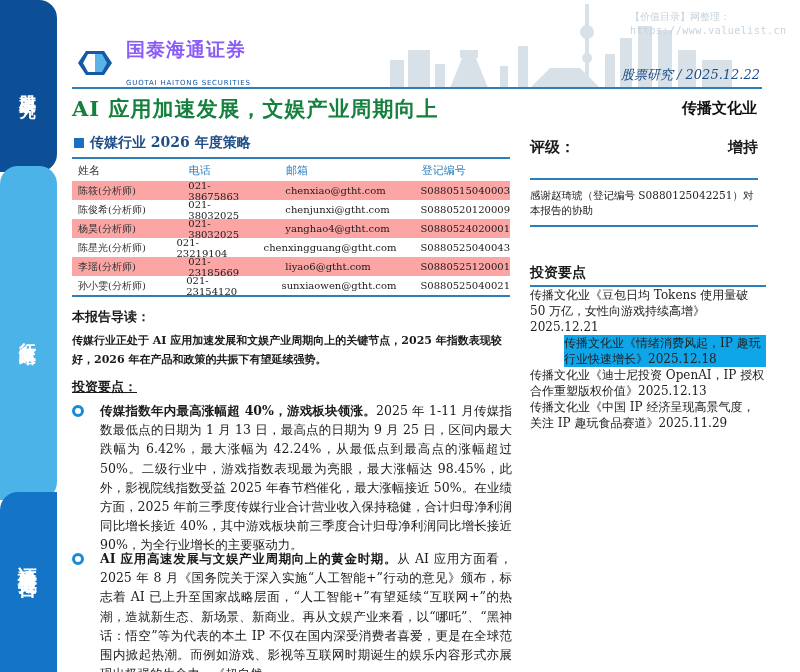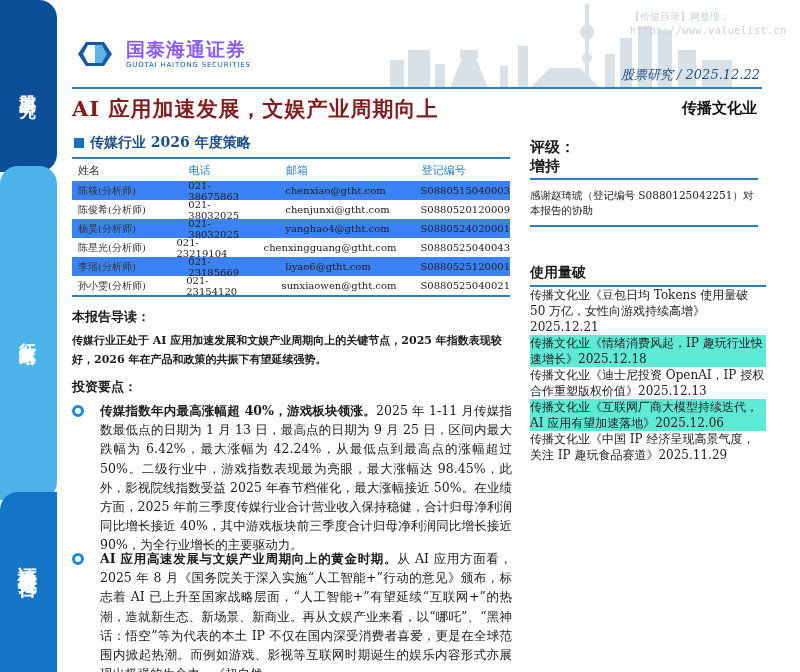--- a/index.html
+++ b/index.html
@@ -15,60 +15,60 @@
   .tab2 { top: 166px; height: 334px; background: #4bb3e8; border-radius: 18px 18px 18px 0; }
   .tab2 .vtext { font-size: 17px; }
   .tab3 { top: 492px; height: 180px; background: #1475c7; border-radius: 18px 0 0 0; align-items: flex-start; padding-top: 60px; }
   .tab3 .vtext { font-size: 19px; }
 
   
   .logo { position: absolute; left: 72px; top: 38px; display: flex; align-items: center; }
   .logo-mark { width: 46px; height: 28px; position: relative; }
   .logo-text { margin-left: 8px; }
   .logo-cn { font-family: "DejaVu Sans", sans-serif; font-weight: bold; color: #8b5cf6; font-size: 19px; letter-spacing: 1px; line-height: 22px; }
-  .logo-en { font-family: "DejaVu Sans", sans-serif; color: #1558a6; font-size: 7px; letter-spacing: 0.8px; margin-top: 1px; }
+  .logo-en { font-family: "DejaVu Sans", sans-serif; color: #1558a6; font-size: 7px; letter-spacing: 0.8px; margin-top: 19px; }
 
   .skyline { position: absolute; left: 380px; top: 0; width: 400px; height: 88px; overflow: hidden; opacity: 0.55; }
   .watermark { position: absolute; left: 630px; top: 10px; color: #c9d3dc; font-size: 10px; line-height: 14px; font-family: "DejaVu Sans", sans-serif; }
   .watermark .url { font-family: "DejaVu Sans Mono", monospace; letter-spacing: 0.5px; }
 
   .hdr-right { position: absolute; right: 40px; top: 66px; font-size: 13px; color: #1f4e86; font-style: italic; font-family: "DejaVu Serif", serif; }
   .hdr-rule { position: absolute; left: 72px; top: 87px; width: 690px; height: 2px; background: #2c7fb8; }
 
-  .title { position: absolute; left: 72px; top: 95px; font-size: 21px; font-weight: bold; color: #7f1d1d; letter-spacing: 1px; }
+  .title { position: absolute; left: 72px; top: 95px; font-size: 21px; font-weight: bold; color: #15803d; letter-spacing: 1px; }
   .industry { position: absolute; right: 43px; top: 99px; font-size: 15px; font-weight: bold; color: #111; }
 
   .subtitle { position: absolute; left: 74px; top: 134px; font-size: 14px; color: #1f4e86; display: flex; align-items: center; font-weight: bold; }
   .subtitle .sq { width: 10px; height: 10px; background: #1b6fc0; margin-right: 6px; display: inline-block; }
 
   
   .atable { position: absolute; left: 72px; top: 157px; width: 438px; border-top: 2px solid #2c7fb8; border-bottom: 2px solid #2c7fb8; font-size: 10px; }
   .arow { display: flex; height: 19px; align-items: center; gap: 24px; }
   .arow.head { color: #2a7fc0; font-size: 11px; height: 22px; }
-  .arow.stripe { background: #3b82f6; }
+  .arow.stripe { background: #fca5a5; }
   .c1 { width: 110px; padding-left: 6px; }
   .c2 { width: 88px; }
   .c3 { width: 134px; }
   .c4 { width: 106px; }
   .arow .c1 { color: #333; }
 
   
-  .rating { position: absolute; left: 530px; top: 138px; width: 228px; display: flex; justify-content: space-between; font-size: 15px; font-weight: bold; flex-direction: column; }
+  .rating { position: absolute; left: 530px; top: 138px; width: 228px; display: flex; justify-content: space-between; font-size: 15px; font-weight: bold; }
   .rule-r { position: absolute; left: 530px; width: 228px; height: 2px; background: #2c7fb8; }
   .thanks { position: absolute; left: 530px; top: 188px; width: 228px; font-size: 10.5px; line-height: 15px; color: #222; }
 
   .related-title { position: absolute; left: 530px; top: 264px; font-size: 14px; font-weight: bold; }
   .related { position: absolute; left: 530px; top: 285px; width: 236px; border-top: 2px solid #2c7fb8; }
   .related .item { font-size: 12px; line-height: 16px; color: #222; padding: 0 0 0 0; }
-  .related .item.stripe { background: #5eead4; }
+  .related .item.stripe { background: #0ea5e9; margin-left: 34px; }
 
   
   .guide-title { position: absolute; left: 72px; top: 308px; font-size: 13px; font-weight: bold; }
   .guide { position: absolute; left: 72px; top: 331px; width: 440px; font-size: 11px; font-weight: bold; line-height: 19px; }
-  .points-title { position: absolute; left: 72px; top: 378px; font-size: 13px; font-weight: bold; }
+  .points-title { position: absolute; left: 72px; top: 378px; font-size: 13px; font-weight: bold; text-decoration: underline; }
 
   .point { position: absolute; left: 100px; width: 412px; font-size: 12.5px; line-height: 19.2px; text-align: justify; }
   .point b { font-weight: bold; }
   .bullet { position: absolute; left: 72px; width: 12px; height: 12px; border-radius: 50%; border: 3px solid #1b8ad6; background: #fff; }
 </style>
 </head>
 <body>
 
 <div class="tab tab1">
   <span class="vtext">股票研究</span>
@@ -176,26 +176,25 @@
 </div>
 
 <div class="rating">
   <span>评级：</span>
   <span>增持</span>
 </div>
 <div class="rule-r" style="top:178px"></div>
 <div class="thanks">感谢赵琦琥（登记编号 S0880125042251）对本报告的协助</div>
 <div class="rule-r" style="top:225px"></div>
 
-<div class="related-title">使用量破</div>
+<div class="related-title">投资要点</div>
 <div class="related">
   <div class="item">传播文化业《豆包日均 Tokens 使用量破 50 万亿，女性向游戏持续高增》2025.12.21</div>
   <div class="item stripe">传播文化业《情绪消费风起，IP 趣玩行业快速增长》2025.12.18</div>
   <div class="item">传播文化业《迪士尼投资 OpenAI，IP 授权合作重塑版权价值》2025.12.13</div>
-  <div class="item stripe">传播文化业《互联网厂商大模型持续迭代，AI 应用有望加速落地》2025.12.06</div>
   <div class="item">传播文化业《中国 IP 经济呈现高景气度，关注 IP 趣玩食品赛道》2025.11.29</div>
 </div>
 
 <div class="guide-title">本报告导读：</div>
 <div class="guide">传媒行业正处于 AI 应用加速发展和文娱产业周期向上的关键节点，2025 年指数表现较好，2026 年在产品和政策的共振下有望延续强势。</div>
 
 <div class="points-title">投资要点：</div>
 
 <span class="bullet" style="top:405px"></span>
 <div class="point" style="top:401px">

